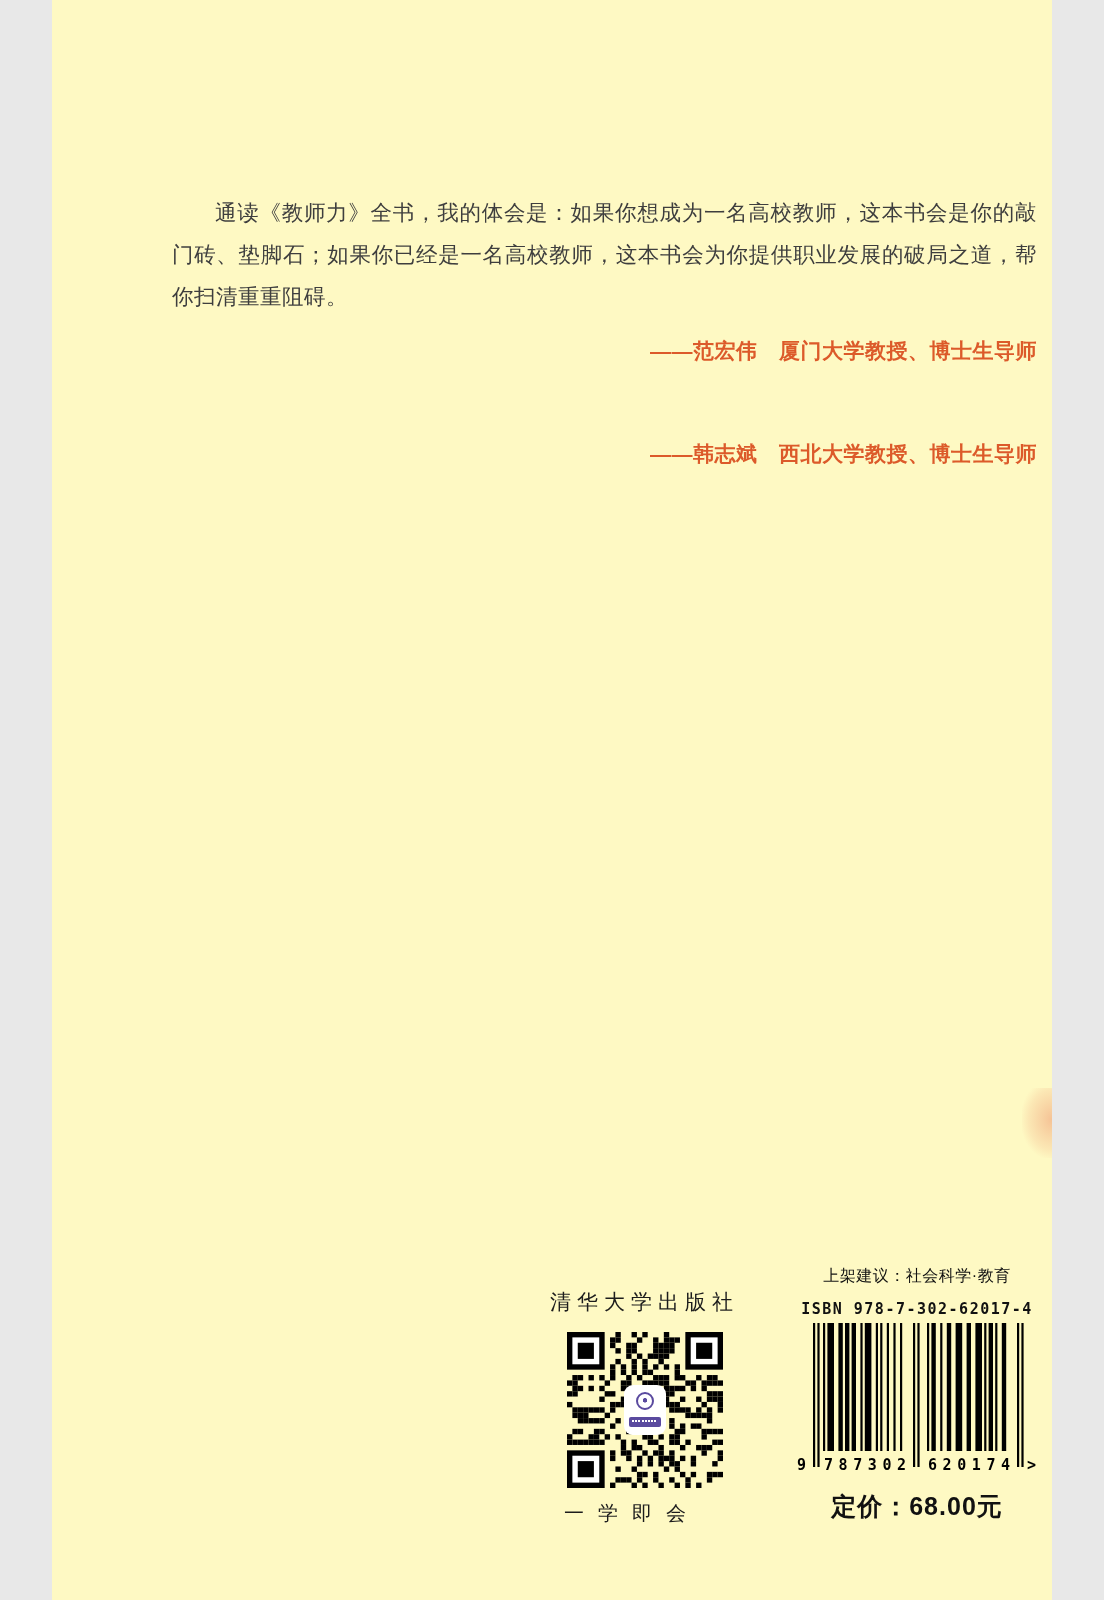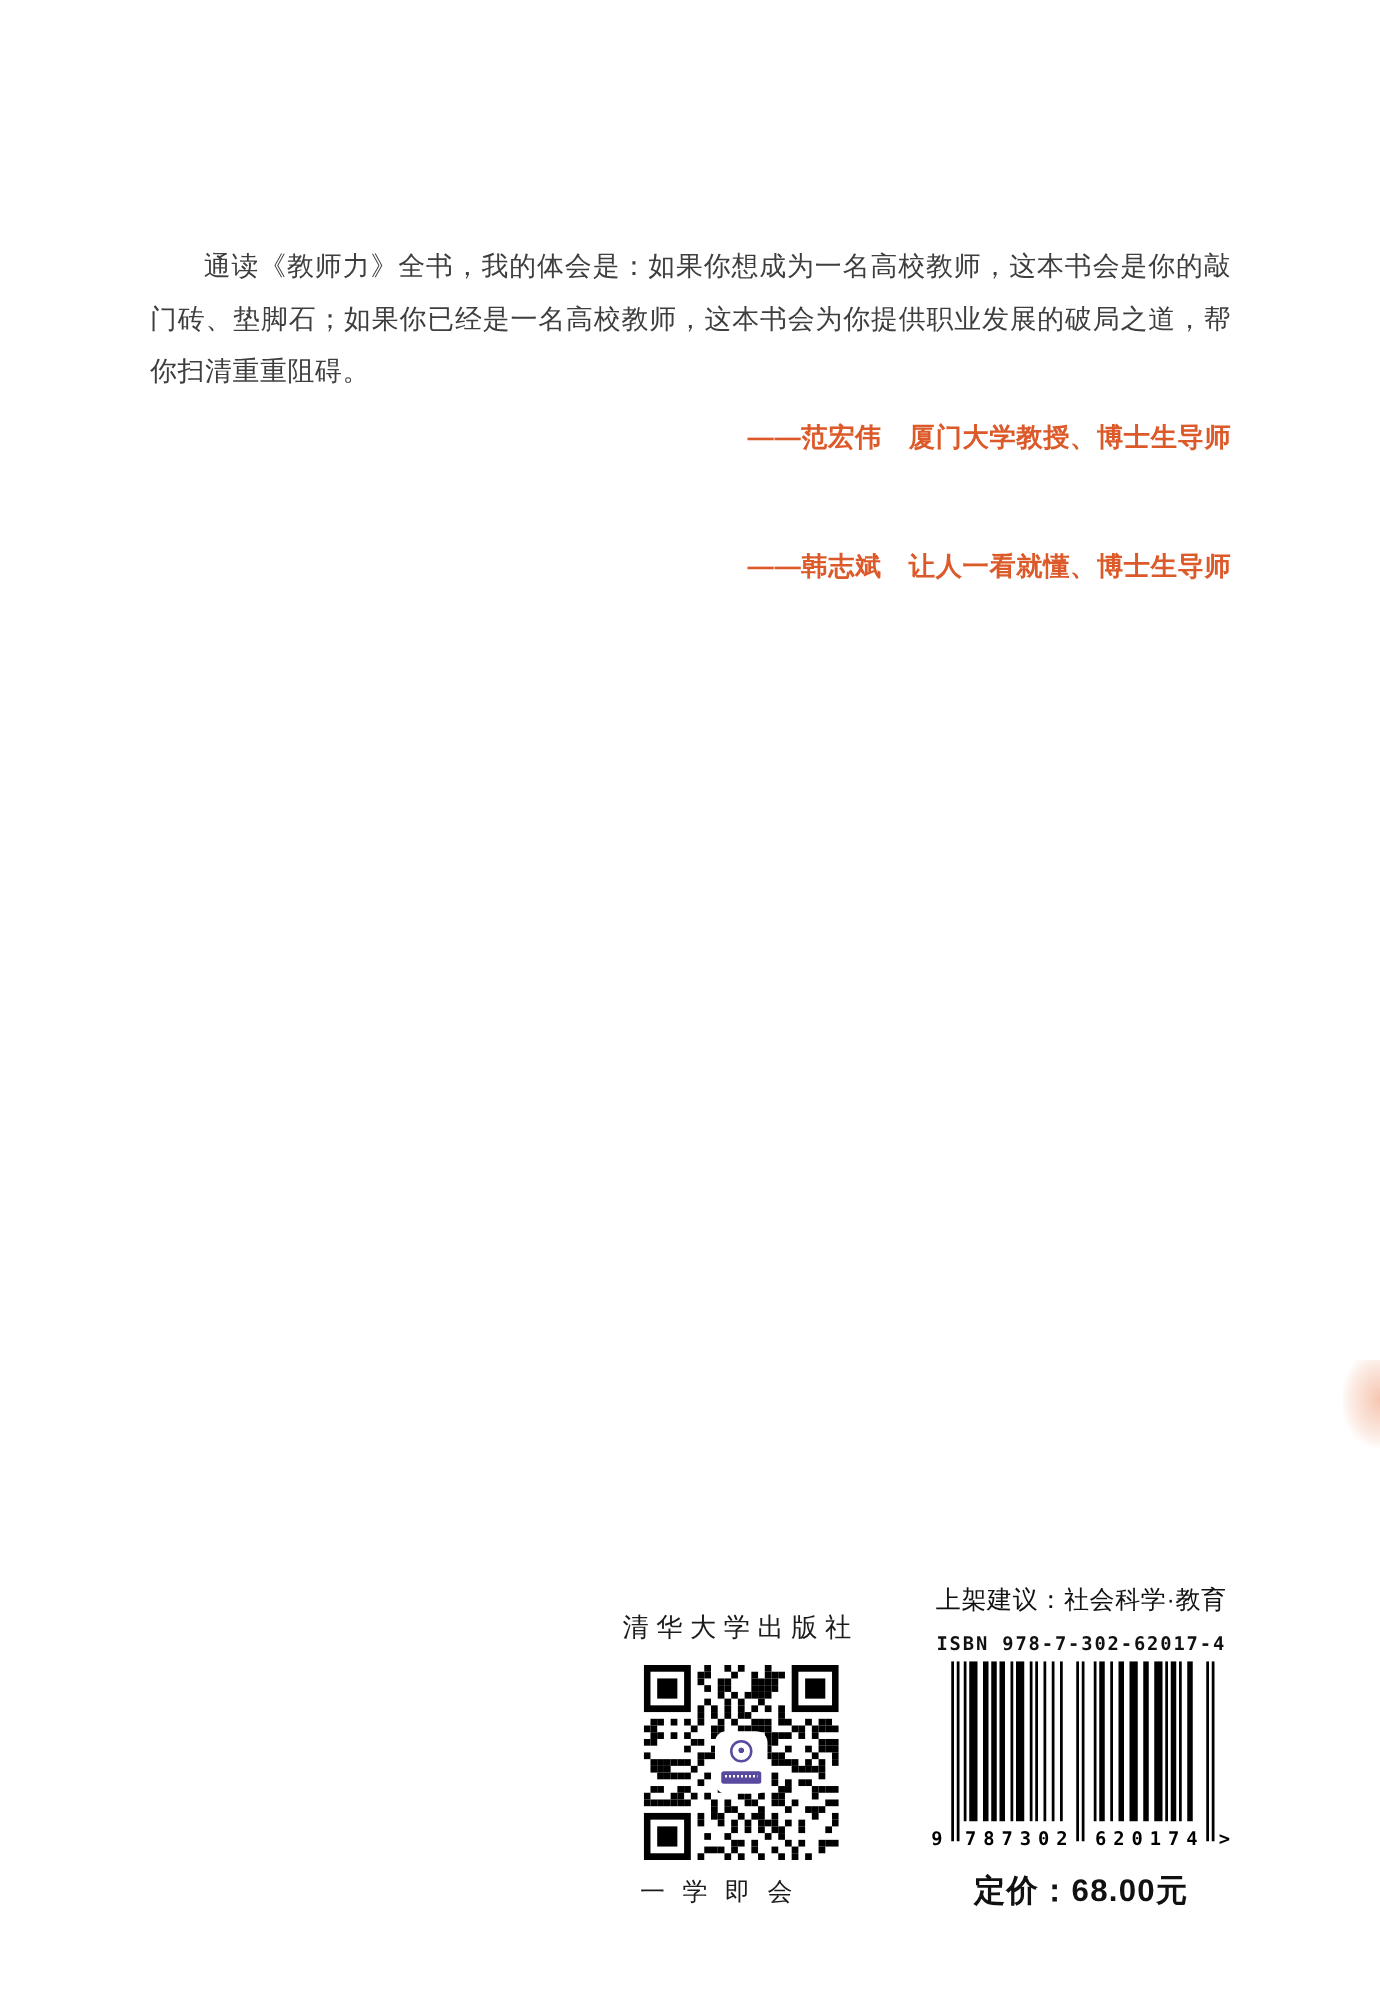--- a/index.html
+++ b/index.html
@@ -1,20 +1,20 @@
 <!DOCTYPE html>
 <html><head>
 <meta charset="utf-8">
 <style>
   html,body{margin:0;padding:0;background:#e8e8e8;}
   .page{
     position:relative;
-    width:1104px;height:1600px;
+    width:1000px;height:1600px;
     margin:0 auto;
-    background:#ffffff;
+    background:#fef9c3;
     overflow:hidden;
     font-family:"Liberation Sans", sans-serif;
     color:#3e3e3e;
   }
   
   .quotes{
     position:absolute;
     left:120px; top:192px;
     width:865px;
   }
@@ -104,21 +104,21 @@
     white-space:nowrap;
   }
   
   .retail-col{
     position:absolute;
     left:745px; top:1266px;
     width:240px;
     text-align:center;
   }
   .shelf-advice{
-    font-size:20px;
+    font-size:16px;
     color:#111111;
     white-space:nowrap;
     letter-spacing:0.5px;
   }
   .isbn-line{
     margin-top:13px;
     font-family:"DejaVu Sans Mono", monospace;
     font-weight:bold;
     font-size:15px;
     letter-spacing:1.5px;
@@ -142,21 +142,21 @@
 
   <div class="quotes">
 
     <div class="quote-block">
       <p class="quote-text">通读《教师力》全书，我的体会是：如果你想成为一名高校教师，这本书会是你的敲门砖、垫脚石；如果你已经是一名高校教师，这本书会为你提供职业发展的破局之道，帮你扫清重重阻碍。</p>
       <p class="quote-attrib">——范宏伟　厦门大学教授、博士生导师</p>
     </div>
 
 
     <div class="quote-block">
-      <p class="quote-attrib">——韩志斌　让人一看就懂、博士生导师</p>
+      <p class="quote-attrib">——韩志斌　西北大学教授、博士生导师</p>
     </div>
 
     <div class="quote-block">
     </div>
 
   </div>
 
   <div class="edge-smudge"></div>
 
   <div class="publisher-col">

